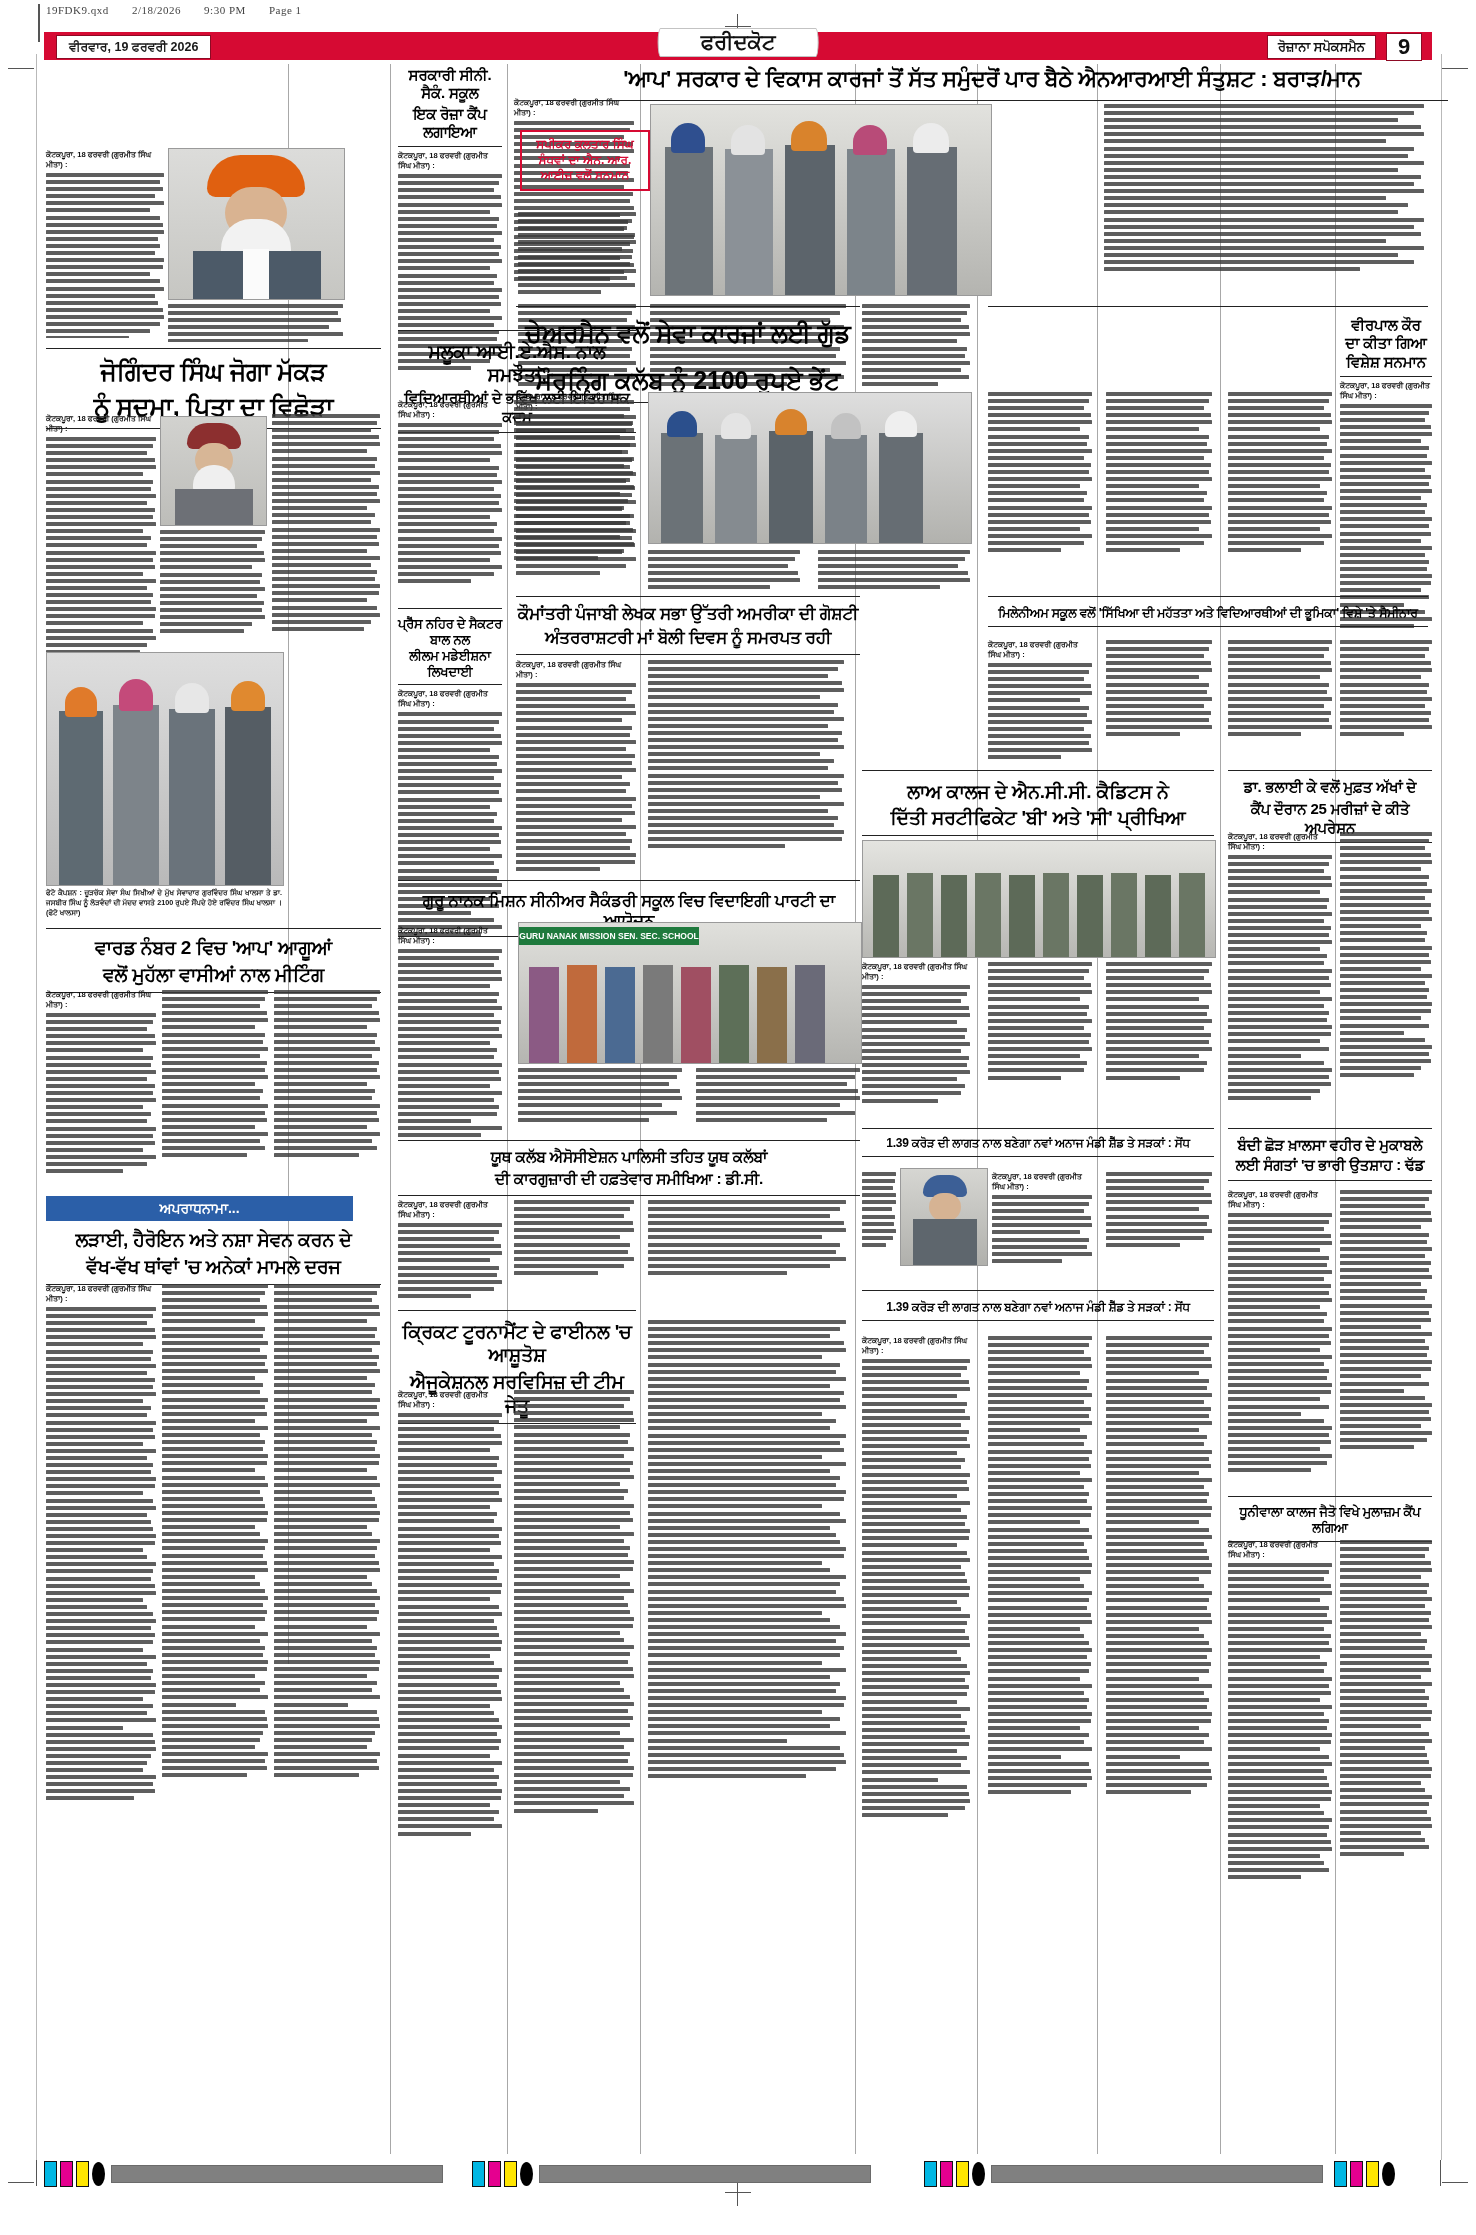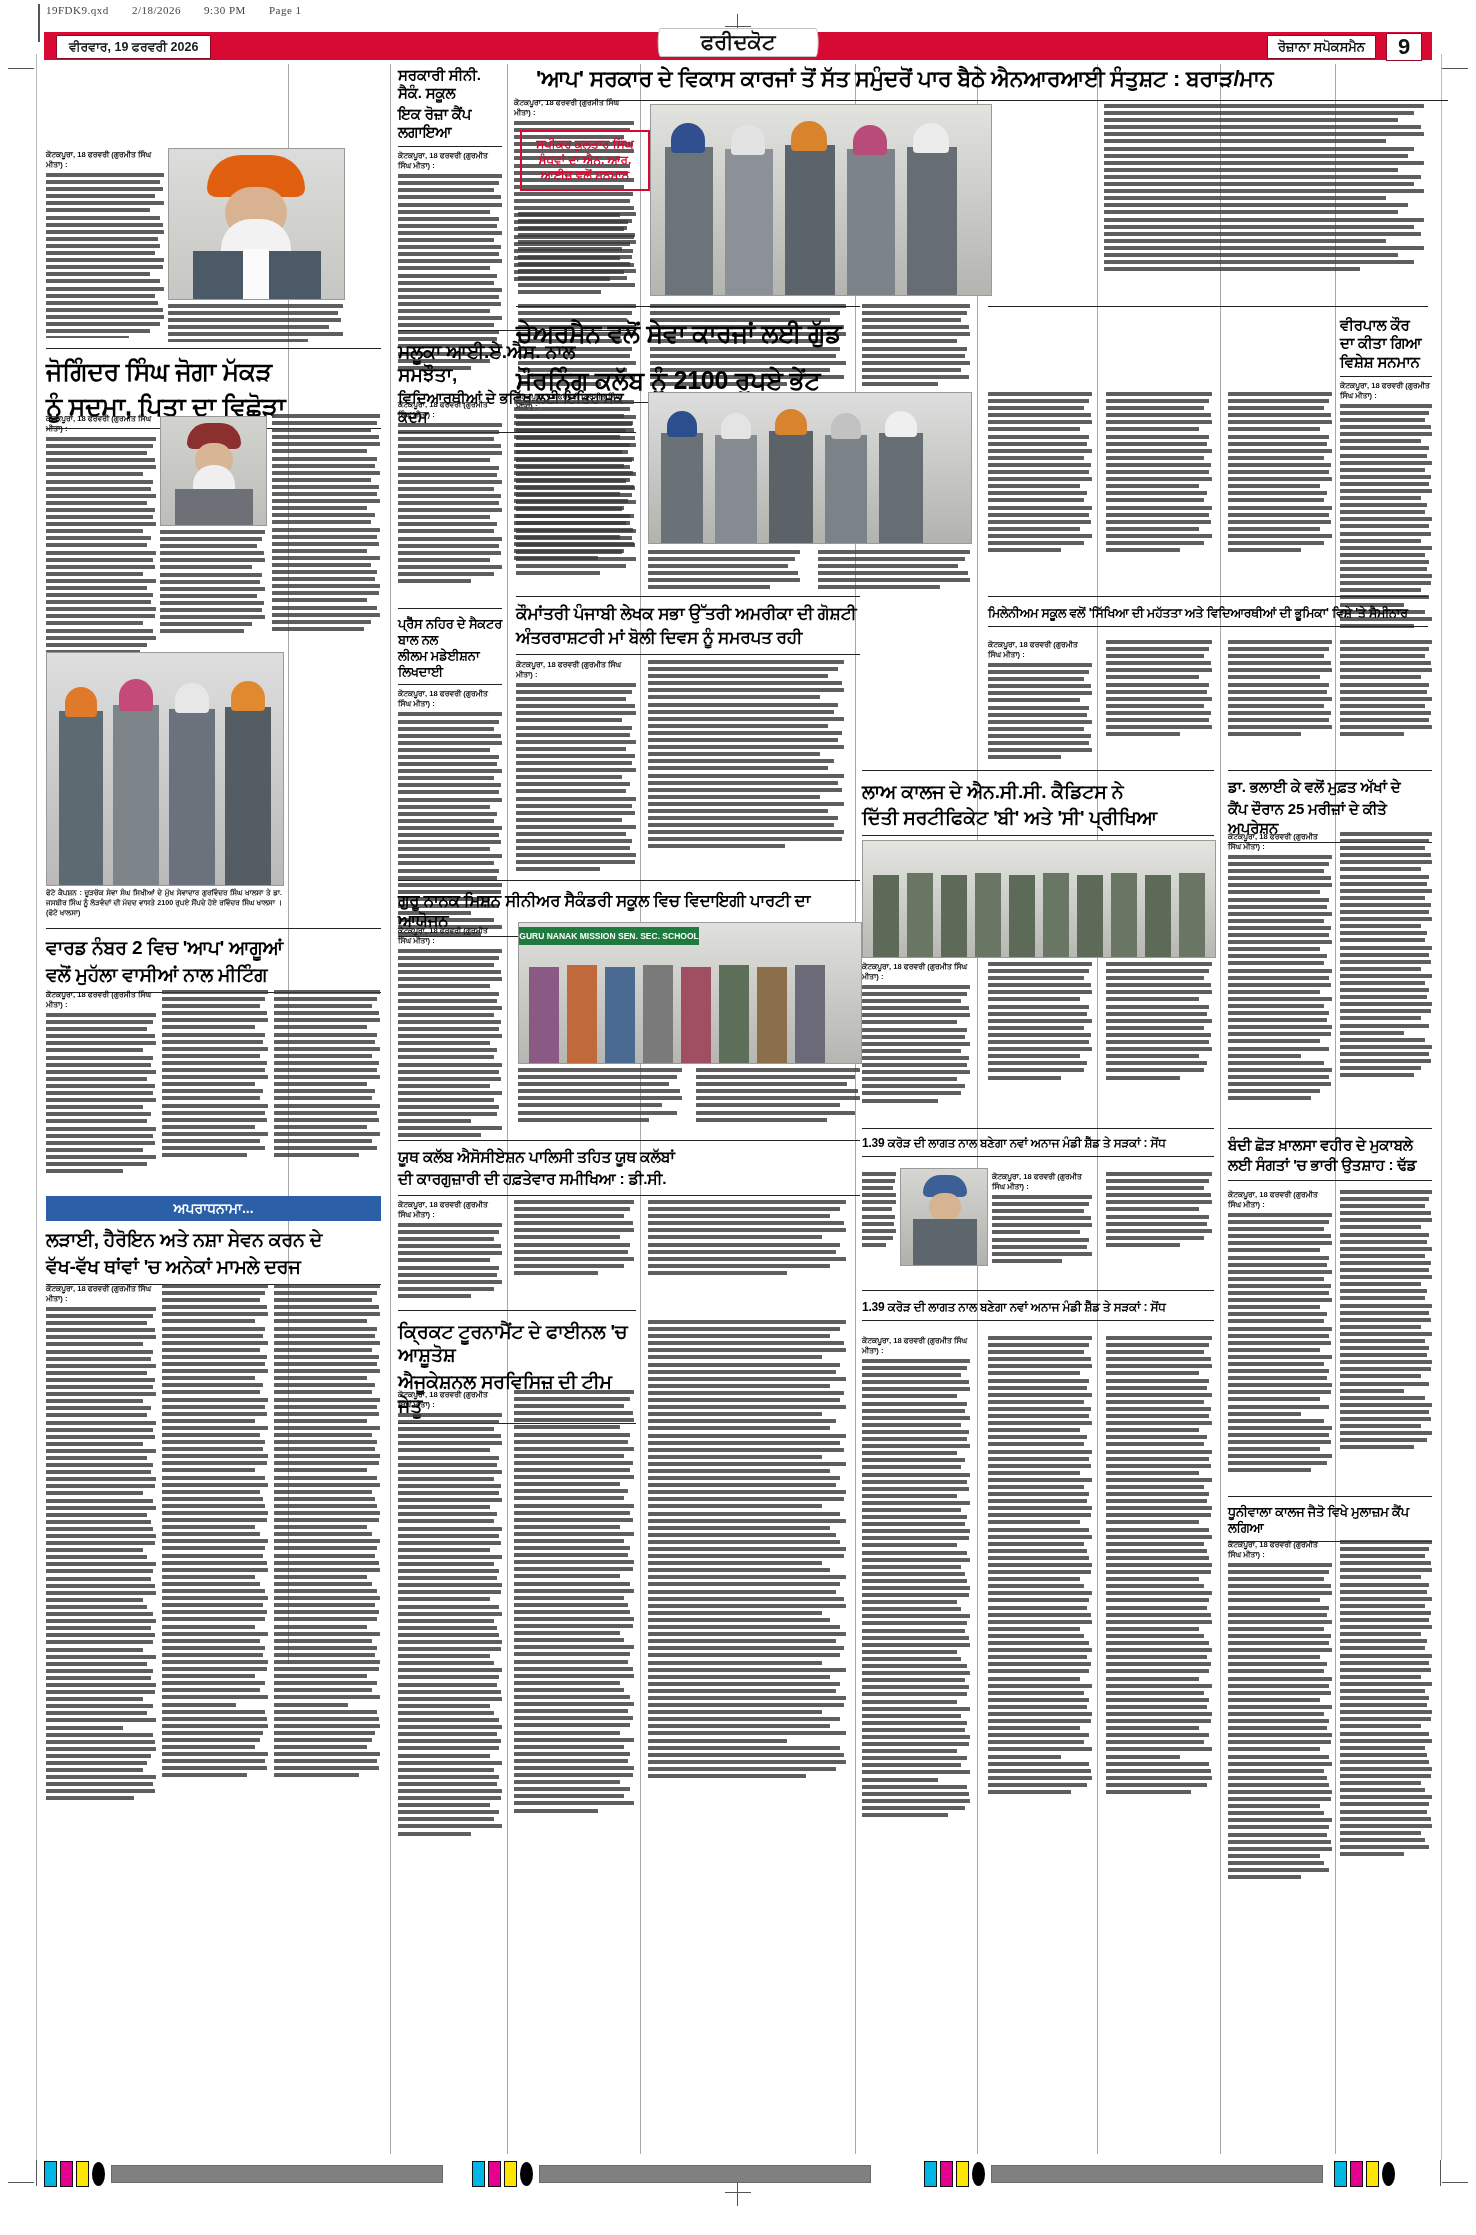--- a/index.html
+++ b/index.html
@@ -32,21 +32,21 @@
   .vrule{position:absolute;width:1px;background:#a8a8a8;}
   .hrule{position:absolute;height:1px;background:#222;}
 
   
   .hl{font-weight:bold;color:#000;line-height:1.22;letter-spacing:-0.2px;}
   .hl.xl{font-size:31px;}
   .hl.lg{font-size:25px;}
   .hl.md{font-size:19px;}
   .hl.sm{font-size:15px;}
   .hl.xs{font-size:13px;}
-  .hl.c{}
+  .hl.c{text-align:center;}
   .dateline{font-weight:bold;font-size:7.6px;}
 
   
   .tl{height:4px;background:#3a3a3a;margin-bottom:3.1px;opacity:.82;border-radius:.5px;}
   .tl.s1{width:100%}.tl.s2{width:97%}.tl.s3{width:92%}.tl.s4{width:99%}.tl.s5{width:88%}
   .tl.s6{width:95%}.tl.s7{width:80%}.tl.s9{width:70%}.tl.s10{width:85%}
   .tblock{overflow:hidden;}
 
   
   .photo{background:#cfcfcf;overflow:hidden;position:relative;border:1px solid #9a9a9a;}
@@ -368,21 +368,21 @@
         <div class="tl s2"></div>
         <div class="tl s4"></div>
         <div class="tl s5"></div>
       <div class="tl s1"></div>
         <div class="tl s3"></div>
         <div class="tl s2"></div>
         <div class="tl s7"></div>
     </div>
   </div>
 
-  <div class="bluebar" style="position:absolute;left:46px;top:1196px;width:335px">ਅਪਰਾਧਨਾਮਾ...</div>
+  <div class="bluebar" style="position:absolute;left:46px;top:1196px;width:307px">ਅਪਰਾਧਨਾਮਾ...</div>
   <div class="col" style="left:46px;top:1228px;width:335px">
     <div class="hl md c">ਲੜਾਈ, ਹੈਰੋਇਨ ਅਤੇ ਨਸ਼ਾ ਸੇਵਨ ਕਰਨ ਦੇ</div>
     <div class="hl md c" style="margin-top:4px">ਵੱਖ-ਵੱਖ ਥਾਂਵਾਂ 'ਚ ਅਨੇਕਾਂ ਮਾਮਲੇ ਦਰਜ</div>
     <div class="hrule" style="position:relative;margin-top:6px;width:100%"></div>
   </div>
 
   <div class="col" style="left:46px;top:1284px;width:110px">
     <div class="dateline">ਕੋਟਕਪੂਰਾ, 18 ਫਰਵਰੀ (ਗੁਰਮੀਤ ਸਿੰਘ ਮੀਤਾ) :</div>
     <div class="tblock" style="height:810px;margin-top:3px">
       <div class="tl s1"></div>

